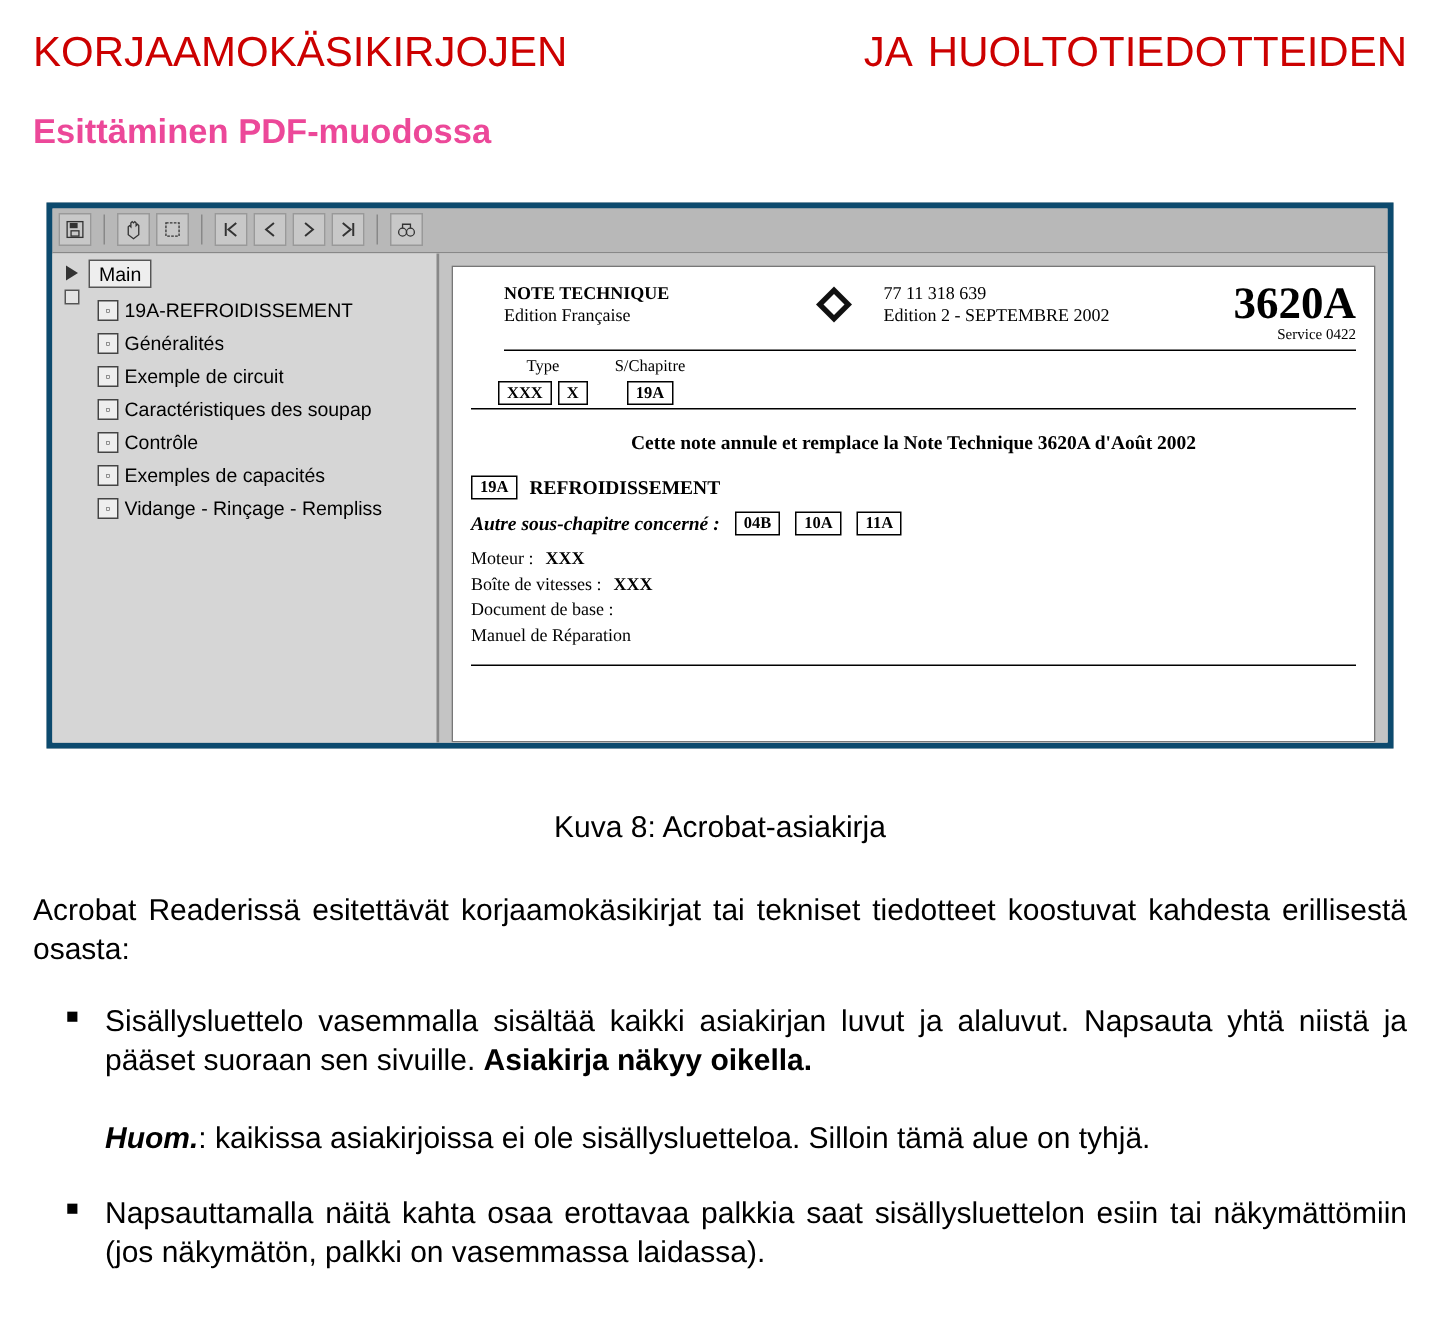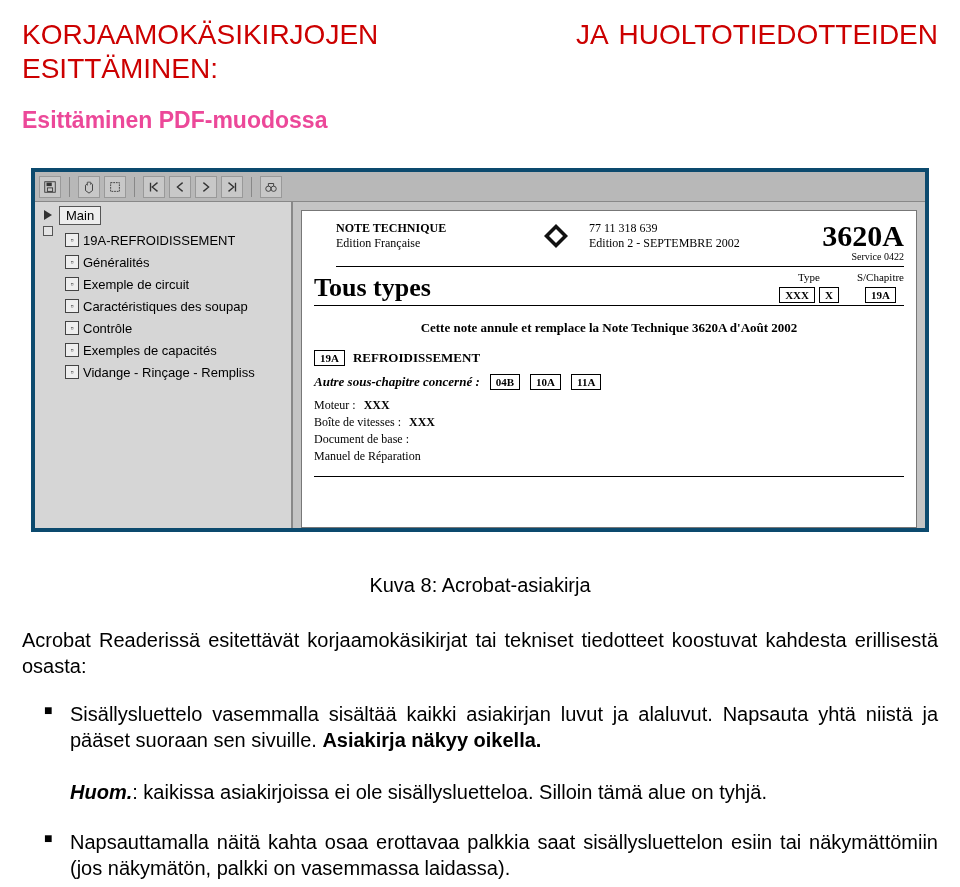--- a/index.html
+++ b/index.html
@@ -233,21 +233,20 @@
   }
   .em { font-style: italic; font-weight: bold; }
 </style>
 </head>
 <body>
 
 <div class="heading">
   <span class="w1">KORJAAMOKÄSIKIRJOJEN</span>
   <span class="w2">JA</span>
   <span class="w3">HUOLTOTIEDOTTEIDEN</span>
-  <span class="line2">ESITTÄMINEN:</span>
 </div>
 
 <div class="subheading">Esittäminen PDF-muodossa</div>
 
 <div class="shot">
 
   <div class="tb">
     <div class="btn">
       <svg viewBox="0 0 16 16">
           <rect x="2" y="2" width="12" height="12" fill="none" stroke="#333"></rect>
@@ -355,21 +354,20 @@
             <div>77 11 318 639</div>
             <div>Edition 2 - SEPTEMBRE 2002</div>
           </div>
           <div class="c4">
             <div class="bignum">3620A</div>
             <div class="srv">Service 0422</div>
           </div>
         </div>
 
         <div class="hdrrow2">
-          <div class="title">Tous types</div>
           <div class="typecell">
             <div class="lab">Type</div>
             <div class="vals">
               <span class="vbox">XXX</span>
               <span class="vbox">X</span>
             </div>
           </div>
           <div class="schcell">
             <div class="lab">S/Chapitre</div>
             <div class="vals">

